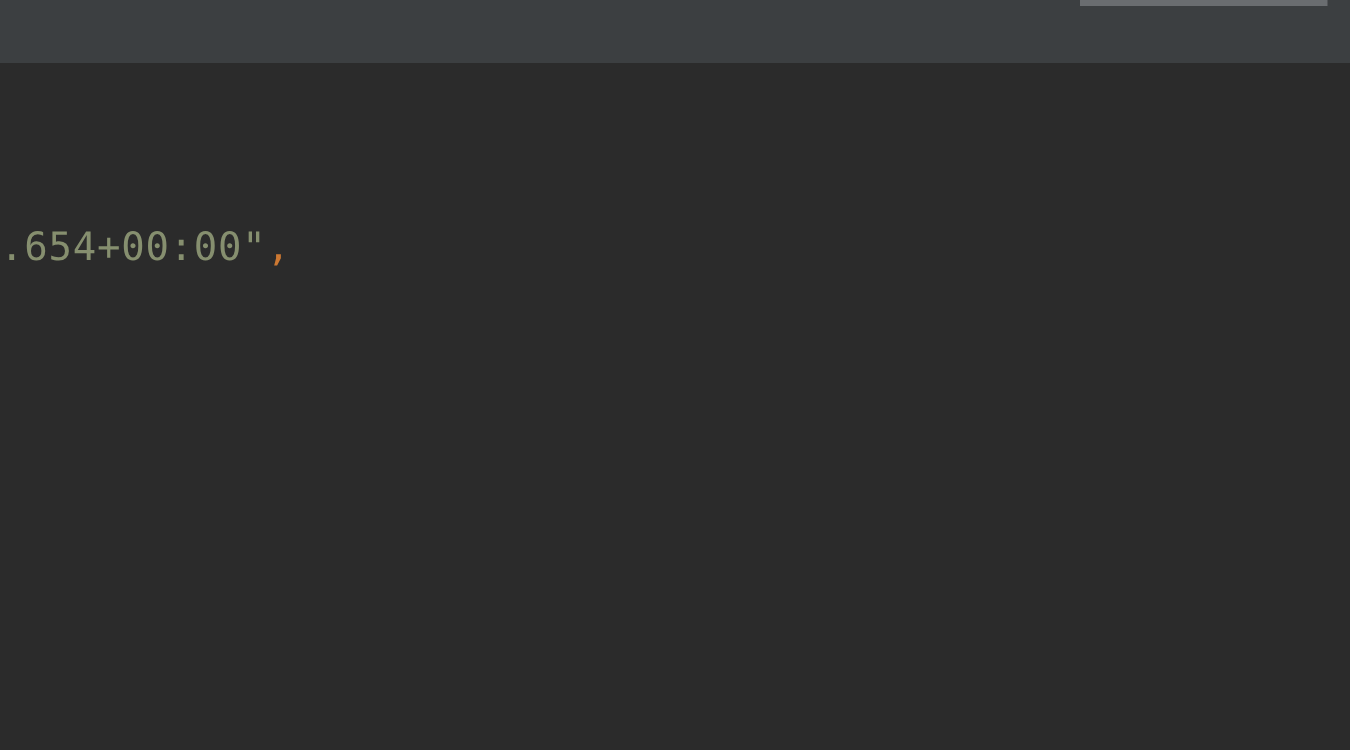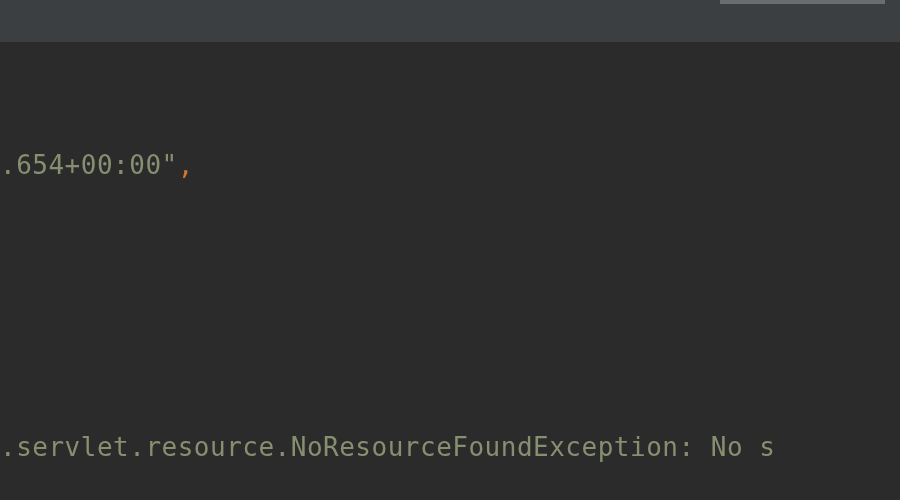--- a/index.html
+++ b/index.html
@@ -53,15 +53,14 @@
 <body>
 
 <div class="top-bar">
   <div class="top-bar-highlight"></div>
 </div>
 
 <div class="editor-area">
   <div class="line"><span class="string-text">.654+00:00"</span><span class="comma">,</span></div>
   <div class="line"><span class="string-text"></span></div>
   <div class="line"><span class="string-text"></span></div>
-  <div class="line"><span class="string-text">.servlet.resource.NoResourceFoundException: No s</span></div>
   
 </div>
 
 </body></html>

